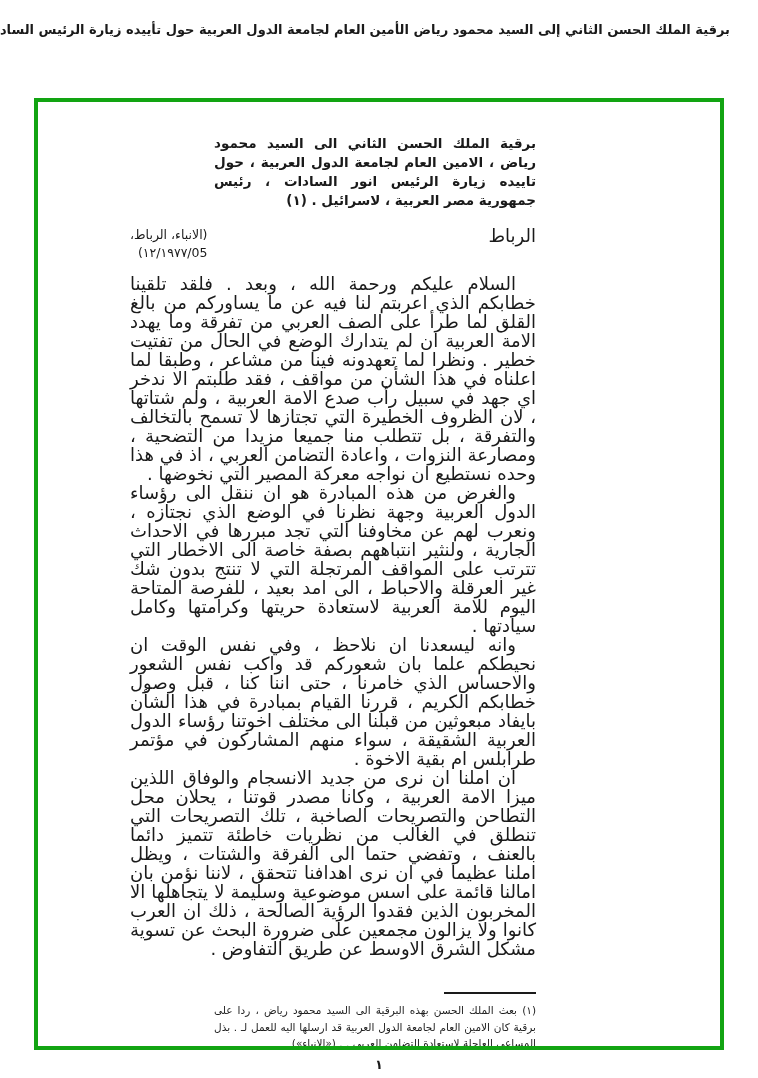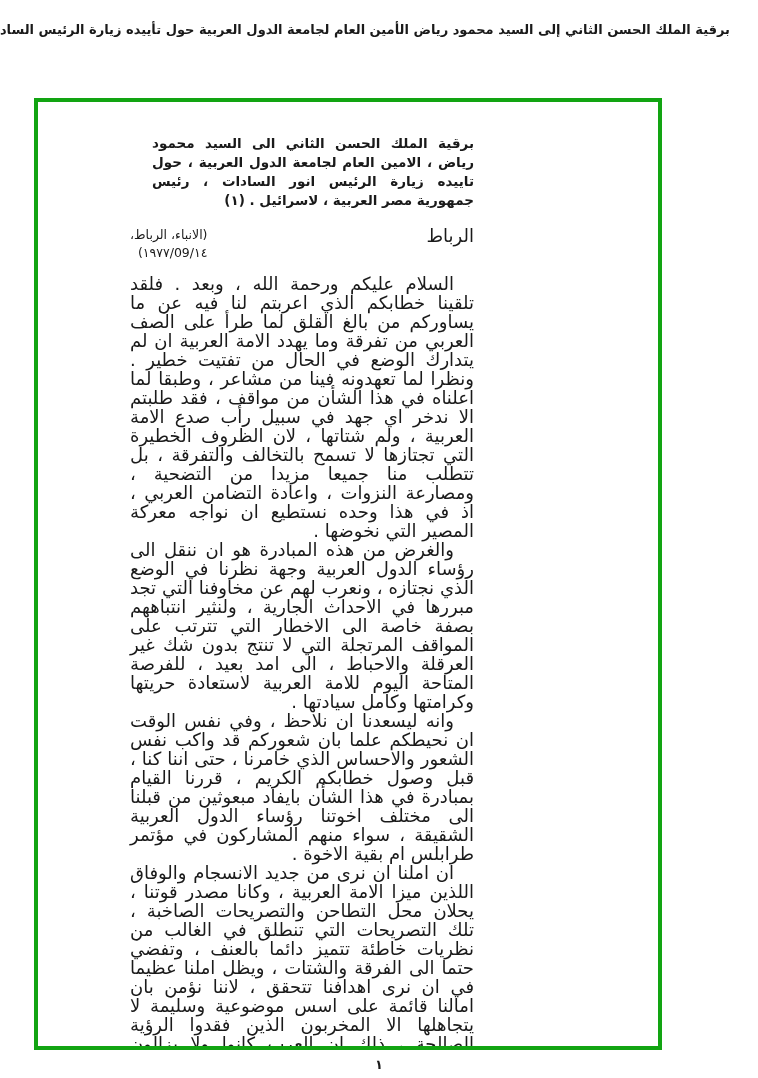--- a/index.html
+++ b/index.html
@@ -25,21 +25,21 @@
   }
   .header-source {
     font-weight: bold;
     font-size: 10.5px;
     margin-top: 9px;
     color: #222;
   }
   .frame {
     position: absolute;
     top: 98px; left: 34px;
-    width: 628px; height: 952px;
+    width: 690px; height: 952px;
     box-sizing: border-box;
     border: 4px solid #12a412;
     background: #ffffff;
     overflow: hidden;
   }
   .content {
     position: absolute;
     top: 32px; right: 184px; left: 92px;
     direction: rtl;
     text-align: justify;
@@ -111,33 +111,34 @@
   </div>
 
   <div class="frame">
     <div class="content">
 
       <div class="heading">برقية الملك الحسن الثاني الى السيد محمود رياض ، الامين العام لجامعة الدول العربية ، حول تاييده زيارة الرئيس انور السادات ، رئيس جمهورية مصر العربية ، لاسرائيل . (١)</div>
 
       <div class="dateline">
         <span class="city">الرباط</span>
         <span class="src">(الانباء، الرباط،
-١٤/09/١٩٧٧)</span>
+05/١٢/١٩٧٧)</span>
       </div>
 
       <p class="first">السلام عليكم ورحمة الله ، وبعد . فلقد تلقينا خطابكم الذي اعربتم لنا فيه عن ما يساوركم من بالغ القلق لما طرأ على الصف العربي من تفرقة وما يهدد الامة العربية ان لم يتدارك الوضع في الحال من تفتيت خطير . ونظرا لما تعهدونه فينا من مشاعر ، وطبقا لما اعلناه في هذا الشأن من مواقف ، فقد طلبتم الا ندخر اي جهد في سبيل رأب صدع الامة العربية ، ولم شتاتها ، لان الظروف الخطيرة التي تجتازها لا تسمح بالتخالف والتفرقة ، بل تتطلب منا جميعا مزيدا من التضحية ، ومصارعة النزوات ، واعادة التضامن العربي ، اذ في هذا وحده نستطيع ان نواجه معركة المصير التي نخوضها .</p>
 
       <p>والغرض من هذه المبادرة هو ان ننقل الى رؤساء الدول العربية وجهة نظرنا في الوضع الذي نجتازه ، ونعرب لهم عن مخاوفنا التي تجد مبررها في الاحداث الجارية ، ولنثير انتباههم بصفة خاصة الى الاخطار التي تترتب على المواقف المرتجلة التي لا تنتج بدون شك غير العرقلة والاحباط ، الى امد بعيد ، للفرصة المتاحة اليوم للامة العربية لاستعادة حريتها وكرامتها وكامل سيادتها .</p>
 
       <p>وانه ليسعدنا ان نلاحظ ، وفي نفس الوقت ان نحيطكم علما بان شعوركم قد واكب نفس الشعور والاحساس الذي خامرنا ، حتى اننا كنا ، قبل وصول خطابكم الكريم ، قررنا القيام بمبادرة في هذا الشأن بايفاد مبعوثين من قبلنا الى مختلف اخوتنا رؤساء الدول العربية الشقيقة ، سواء منهم المشاركون في مؤتمر طرابلس ام بقية الاخوة .</p>
 
       <p>ان املنا ان نرى من جديد الانسجام والوفاق اللذين ميزا الامة العربية ، وكانا مصدر قوتنا ، يحلان محل التطاحن والتصريحات الصاخبة ، تلك التصريحات التي تنطلق في الغالب من نظريات خاطئة تتميز دائما بالعنف ، وتفضي حتما الى الفرقة والشتات ، ويظل املنا عظيما في ان نرى اهدافنا تتحقق ، لاننا نؤمن بان امالنا قائمة على اسس موضوعية وسليمة لا يتجاهلها الا المخربون الذين فقدوا الرؤية الصالحة ، ذلك ان العرب كانوا ولا يزالون مجمعين على ضرورة البحث عن تسوية مشكل الشرق الاوسط عن طريق التفاوض .</p>
 
       <div class="footnote-area">
         <div class="footnote-rule"></div>
+        <div class="footnote">(١) بعث الملك الحسن بهذه البرقية الى السيد محمود رياض ، ردا على برقية كان الامين العام لجامعة الدول العربية قد ارسلها اليه للعمل لـ . بذل المساعي العاجلة لاستعادة التضامن العربي . . («الانباء»)</div>
       </div>
 
     </div>
   </div>
 
   <div class="page-number">١</div>
 
 </div>
 
 </body></html>

